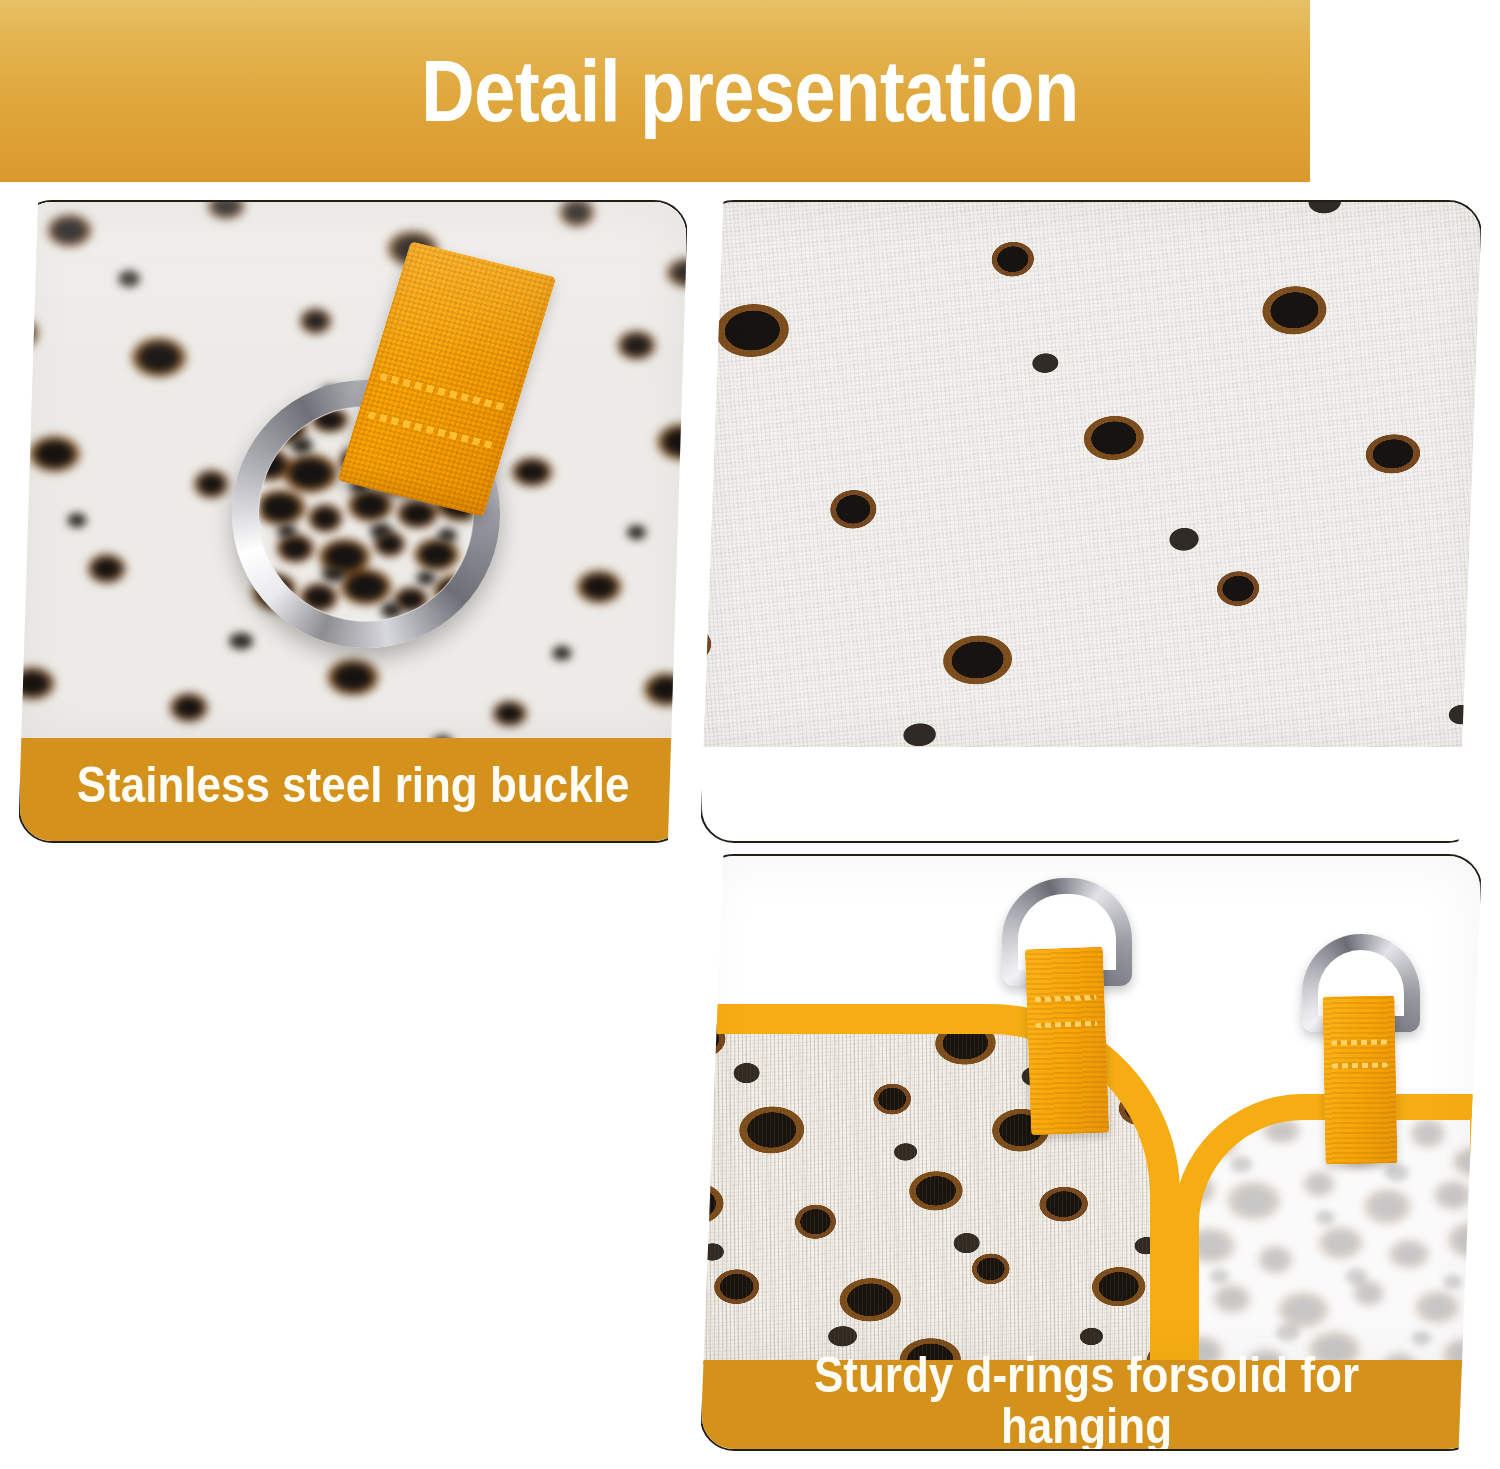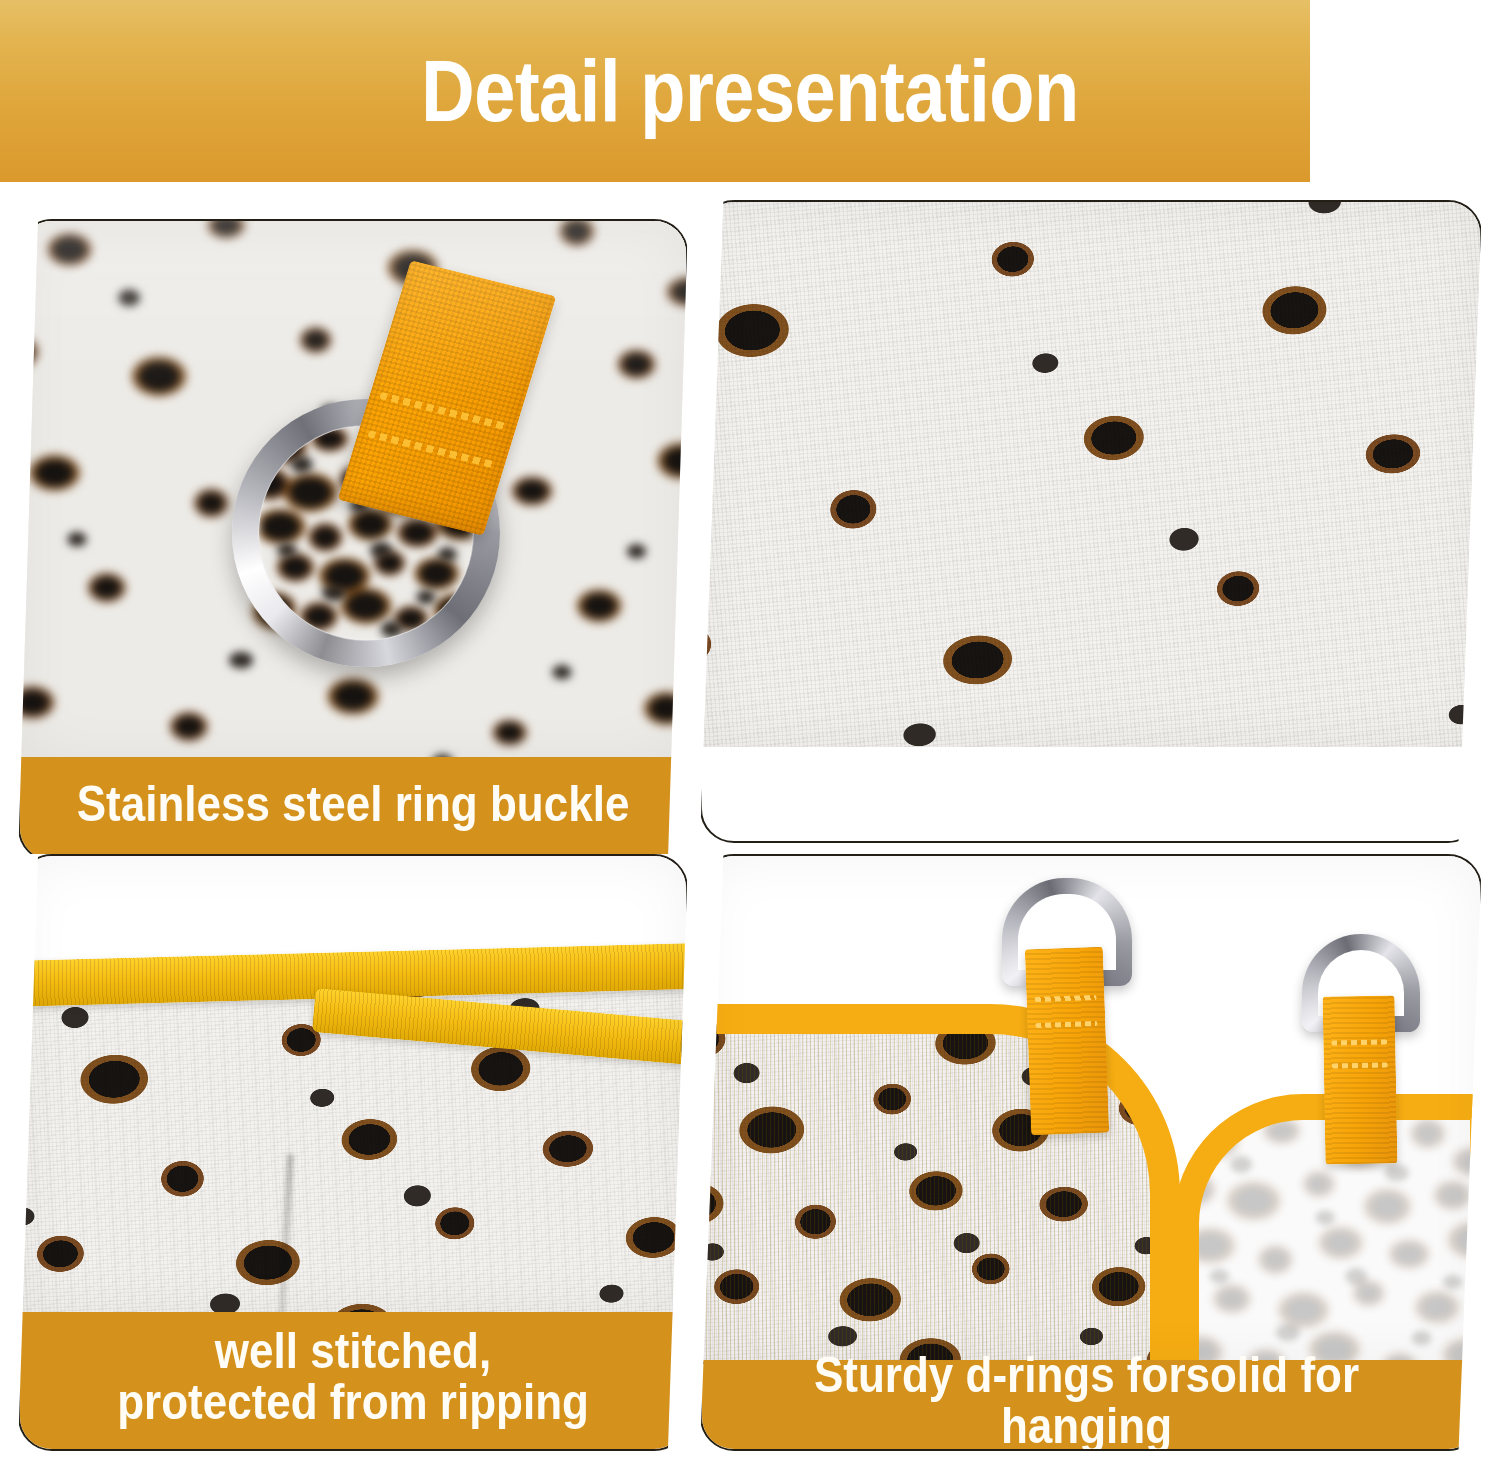--- a/index.html
+++ b/index.html
@@ -279,21 +279,21 @@
 </style>
 </head>
 <body>
 
 <div class="header-banner">
   <div class="header-title">Detail presentation</div>
 </div>
 
 <div class="grid">
 
-  <div class="panel p1" style="left:18px; top:18px; width:670px; height:643px;margin-top:19px;">
+  <div class="panel p1" style="left:18px; top:18px; width:670px; height:643px;">
     <div class="card slant-a">
 
       <div class="photo p1-photo" style="height:540px;">
         <div class="photo-inner">
           <div class="leopard blurry"></div>
         </div>
 
         <div class="oring">
           <div class="oring-inner"></div>
         </div>
@@ -322,42 +322,20 @@
       <div class="photo p2-photo" style="height:545px;">
         <div class="photo-inner" style="inset:-10%;">
           <div class="leopard dense" style="transform:scale(1.35) rotate(-4deg);"></div>
         </div>
         <div class="shadow-soft"></div>
       </div>
 
     </div>
   </div>
 
-  <div class="panel p3" style="left:18px; top:672px; width:670px; height:597px;">
-    <div class="card slant-a">
-
-      <div class="photo p3-photo" style="height:460px;">
-
-        <div class="p3-fabric">
-          <div class="leopard" style="transform:scale(1.25) rotate(-3deg);"></div>
-          <div class="p3-mid-seam"></div>
-        </div>
-
-        <div class="p3-binding"></div>
-        <div class="p3-binding b2"></div>
-
-        <div class="shadow-soft"></div>
-      </div>
-
-      <div class="caption" style="height:137px; flex-direction:column;">
-        <span class="cap-3">well stitched,</span>
-        <span class="cap-3">protected from ripping</span>
-      </div>
-    </div>
-  </div>
 
   <div class="panel p4" style="left:700px; top:672px; width:782px; height:597px;">
     <div class="card slant-a">
 
       <div class="photo p4-photo" style="height:508px;">
 
         <div class="p4-left-fabric">
           <div class="leopard" style="transform:scale(1.2) rotate(-2deg);"></div>
         </div>
         <div class="p4-left-bind"></div>

